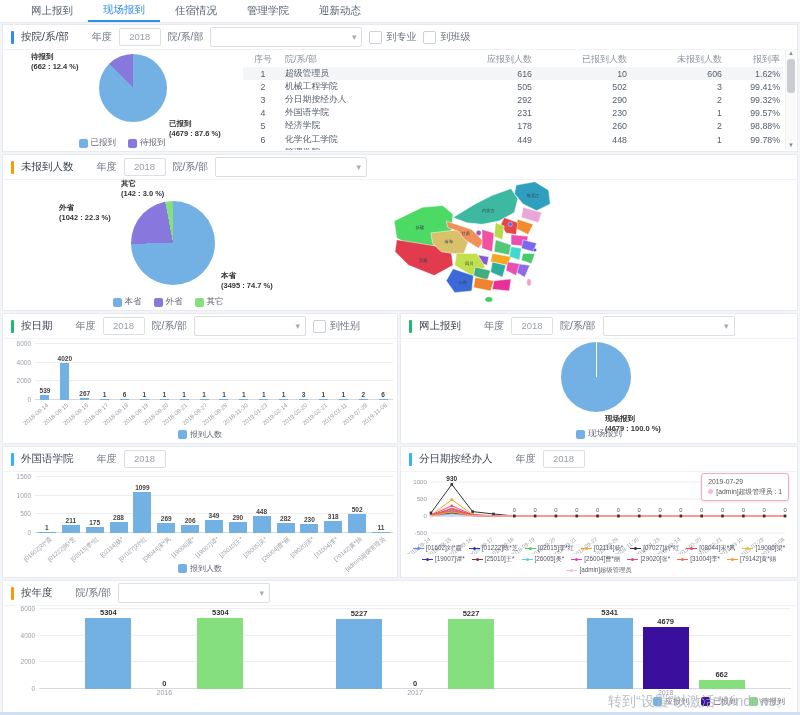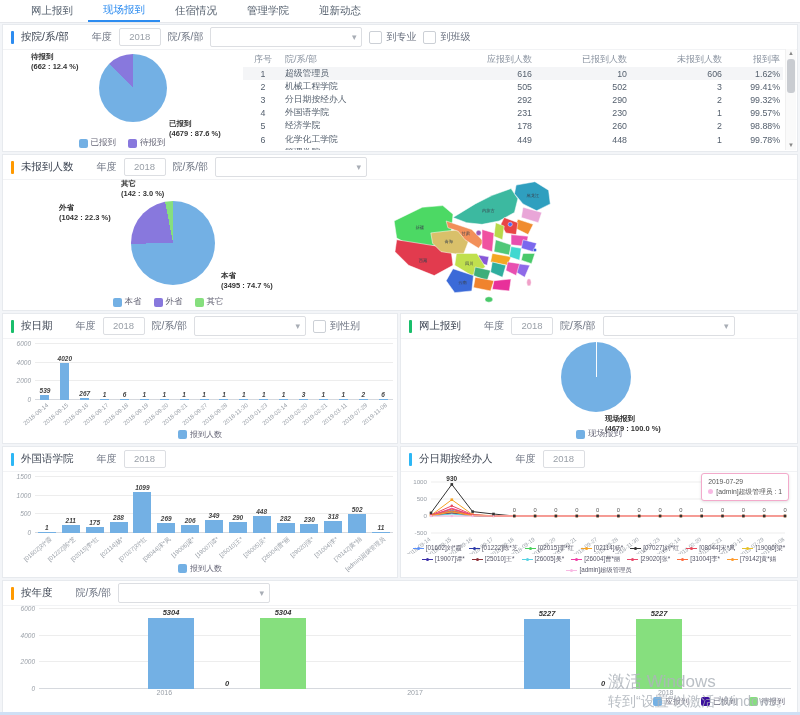--- a/index.html
+++ b/index.html
@@ -34,21 +34,21 @@
   .c0{width:40px;text-align:center;flex:0 0 auto;}
   .c1{flex:1;text-align:left;padding-left:2px;overflow:hidden;white-space:nowrap;}
   .c2,.c3,.c4{width:95px;text-align:right;flex:0 0 auto;}
   .c5{width:58px;text-align:right;flex:0 0 auto;padding-right:3px;}
   
   .sbar{position:absolute;width:10px;background:#fafafa;border-left:1px solid #f0f0f0;display:flex;flex-direction:column;align-items:center;}
   .sarr{font-size:6px;color:#888;line-height:9px;}
   .sthumb{width:8px;height:34px;background:#c9ccd1;border-radius:3px;margin-top:1px;}
   
   .chartbox{position:absolute;}
-  .pw{position:relative;font-style:italic;}
+  .pw{position:relative;}
   .gline{position:absolute;left:0;right:0;height:1px;background:#ededed;}
   .gline.zero{background:#d6d9de;}
   .ylab{position:absolute;left:-27px;width:23px;text-align:right;font-size:6.5px;color:#9aa0a8;}
   .brow{position:absolute;left:0;right:0;top:0;bottom:0;display:flex;align-items:flex-end;}
   .bcell{flex:1;display:flex;flex-direction:column;align-items:center;justify-content:flex-end;min-width:0;}
   .bval{font-size:6.5px;font-weight:bold;color:#444;margin-bottom:1px;}
   .xr{display:flex;}
   .xcell{flex:1;position:relative;min-width:0;}
   .xlab{position:absolute;right:45%;top:2px;transform:rotate(-40deg);transform-origin:right top;white-space:nowrap;color:#9aa0a8;}
   .ggroup{flex:1;display:flex;align-items:flex-end;justify-content:center;gap:10px;height:100%;}
@@ -831,33 +831,46 @@
               </div>
               <div class="gitem">
                 <span class="gv">0</span>
                 <div style="width:46px;height:0.0px;background:#3b0f9d"></div>
               </div>
               <div class="gitem">
                 <span class="gv">5227</span>
                 <div style="width:46px;height:69.7px;background:#86df7e"></div>
               </div>
             </div>
+            <div class="ggroup">
+              <div class="gitem">
+                <span class="gv">5341</span>
+                <div style="width:46px;height:71.2px;background:#73b0e4"></div>
+              </div>
+              <div class="gitem">
+                <span class="gv">4679</span>
+                <div style="width:46px;height:62.4px;background:#3b0f9d"></div>
+              </div>
+              <div class="gitem">
+                <span class="gv">662</span>
+                <div style="width:46px;height:8.8px;background:#86df7e"></div>
+              </div>
+            </div>
           </div>
         </div>
         <div class="xr" style="margin-left:30px;height:10px">
           <span class="gx">2016</span>
           <span class="gx">2017</span>
           <span class="gx">2018</span>
         </div>
       </div>
     <div class="slegend" style="position:absolute;right:12px;bottom:5px;">
         <span class="lgi"><span class="lgs" style="background:#73b0e4"></span>应报到</span>
         <span class="lgi"><span class="lgs" style="background:#3b0f9d"></span>已报到</span>
         <span class="lgi"><span class="lgs" style="background:#86df7e"></span>待报到</span>
       </div>
   </div>
 
   <div class="wm">
-    <div class="l1">激活 Windows</div>
     <div class="l2">转到“设置”以激活 Windows。</div>
   </div>
   <div class="bstrip"></div>
 </div>
 
 </body></html>

